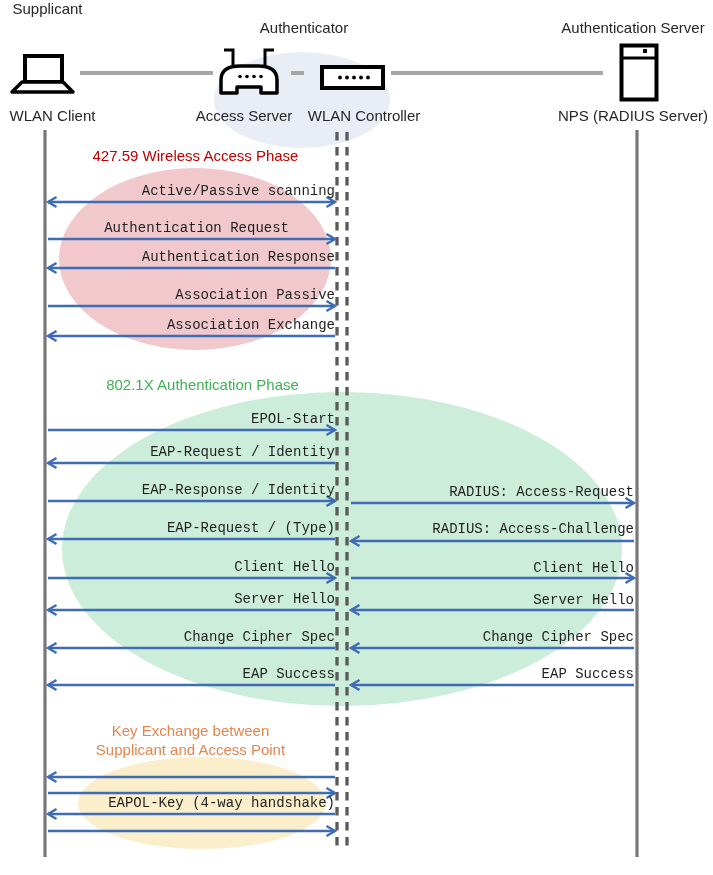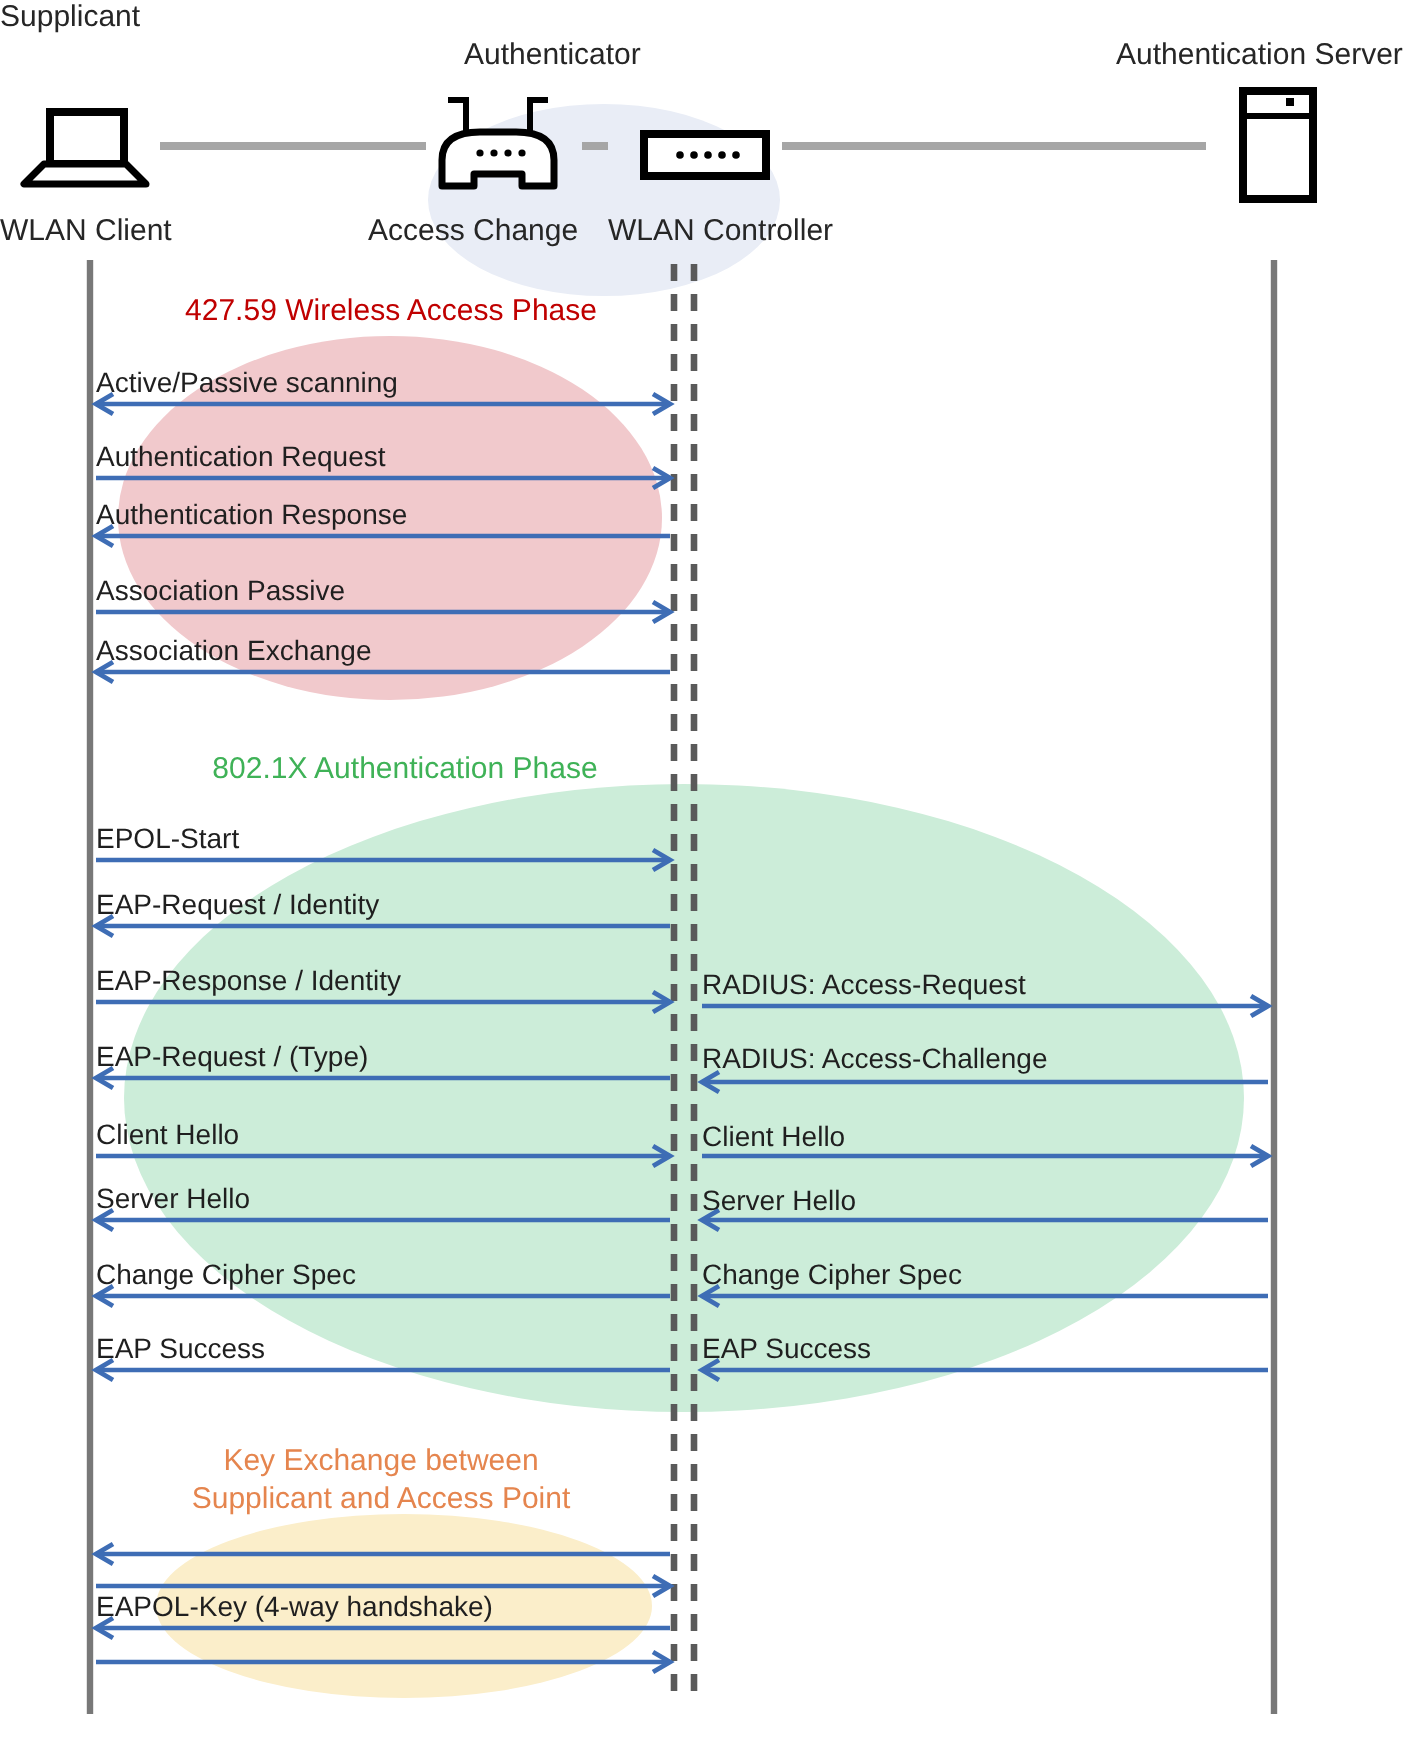--- a/index.html
+++ b/index.html
@@ -1,21 +1,21 @@
 <!DOCTYPE html>
 <html style="--arrow: #3e6db5; --text: #1f1f1f; --lifeline: #787878; --lifeline_dashed: #5a5a5a; --connector: #a6a6a6; --phase1: #c00000; --phase2: #3fb257; --phase3: #e5854e; --ellipse1: #f1c9cc; --ellipse2: #ccedd9; --ellipse3: #fbeeca; --group: #e9edf6;"><head>
 <meta charset="utf-8">
 <style>
   html,body{margin:0;padding:0;background:#fff;}
   .stage{position:relative;width:713px;height:875px;background:#fff;
          font-family:"Liberation Sans",sans-serif;overflow:hidden;}
   svg.canvas{position:absolute;left:0;top:0;}
-  .hdr{position:absolute;font-size:15px;color:#262626;white-space:nowrap;}
-  .lbl{position:absolute;font-size:14px;color:var(--text,#1f1f1f);text-align:left;
-       line-height:16px;white-space:nowrap;}
+  .hdr{position:absolute;font-size:15px;color:#262626;text-align:center;white-space:nowrap;}
+  .lbl{position:absolute;font-size:14px;color:var(--text,#1f1f1f);text-align:right;
+       line-height:16px;white-space:nowrap;font-family:Liberation Mono, monospace;}
   .title{position:absolute;font-size:15px;text-align:center;line-height:19px;white-space:pre-line;}
   .t1{color:var(--phase1,#c00000);}
   .t2{color:var(--phase2,#3fb257);text-align:center;}
   .t3{color:var(--phase3,#e5854e);}
   .arrow{stroke:var(--arrow,#3e6db5);stroke-width:2.3;fill:none;}
   .ah{stroke:var(--arrow,#3e6db5);stroke-width:2.4;fill:none;}
   .life{stroke:var(--lifeline,#787878);stroke-width:3.2;}
   .lifed{stroke:var(--lifeline_dashed,#5a5a5a);stroke-width:3.3;stroke-dasharray:8.5,6.5;}
   .conn{stroke:var(--connector,#a6a6a6);stroke-width:4;}
   .ink{stroke:#000;fill:#fff;}
@@ -106,22 +106,23 @@
       <line class="arrow" x1="351" y1="648" x2="634" y2="648" marker-start="url(#hl)"></line>
       <line class="arrow" x1="351" y1="685" x2="634" y2="685" marker-start="url(#hl)"></line>
     </g>
   </svg>
 
   <div class="hdr" style="left:0;top:19;width:95px">Supplicant</div>
   <div class="hdr" style="left:232px;top:19px;width:144px">Authenticator</div>
   <div class="hdr" style="left:558px;top:19px;width:150px">Authentication Server</div>
 
   <div class="hdr" style="left:0;top:107px;width:105px">WLAN Client</div>
-  <div class="hdr" style="left:184px;top:107px;width:120px">Access Change</div>
+  <div class="hdr" style="left:184px;top:107px;width:120px">Access Server</div>
   <div class="hdr" style="left:304px;top:107px;width:120px">WLAN Controller</div>
+  <div class="hdr" style="left:553px;top:107px;width:160px">NPS (RADIUS Server)</div>
 
   <div class="title t1" style="left:48px;top:146px;width:295px">427.59 Wireless Access Phase</div>
   <div class="title t2" style="left:55px;top:375px;width:295px">802.1X Authentication Phase</div>
   <div class="title t3" style="left:48px;top:721px;width:285px">Key Exchange between
 Supplicant and Access Point</div>
 
   <div class="lbl" style="left:48px;top:183px;width:287px">Active/Passive scanning</div>
   <div class="lbl" style="left:48px;top:220px;width:241px">Authentication Request</div>
   <div class="lbl" style="left:48px;top:249px;width:287px">Authentication Response</div>
   <div class="lbl" style="left:48px;top:287px;width:287px">Association Passive</div>

